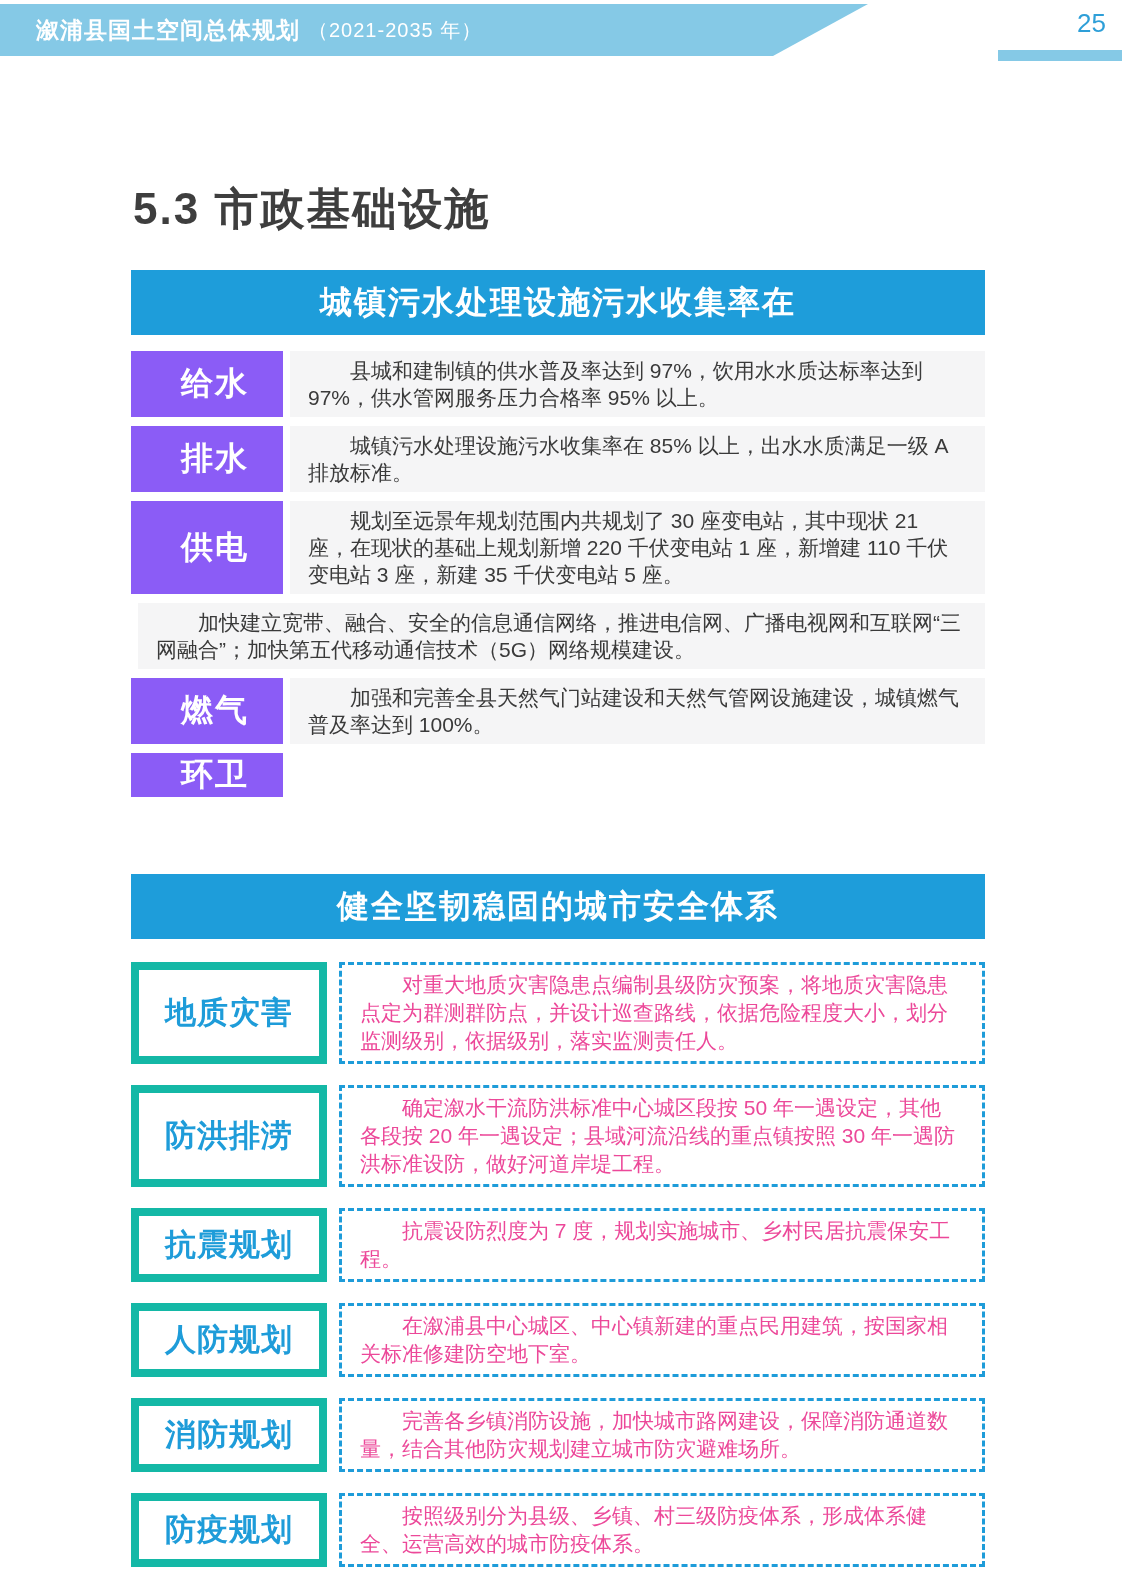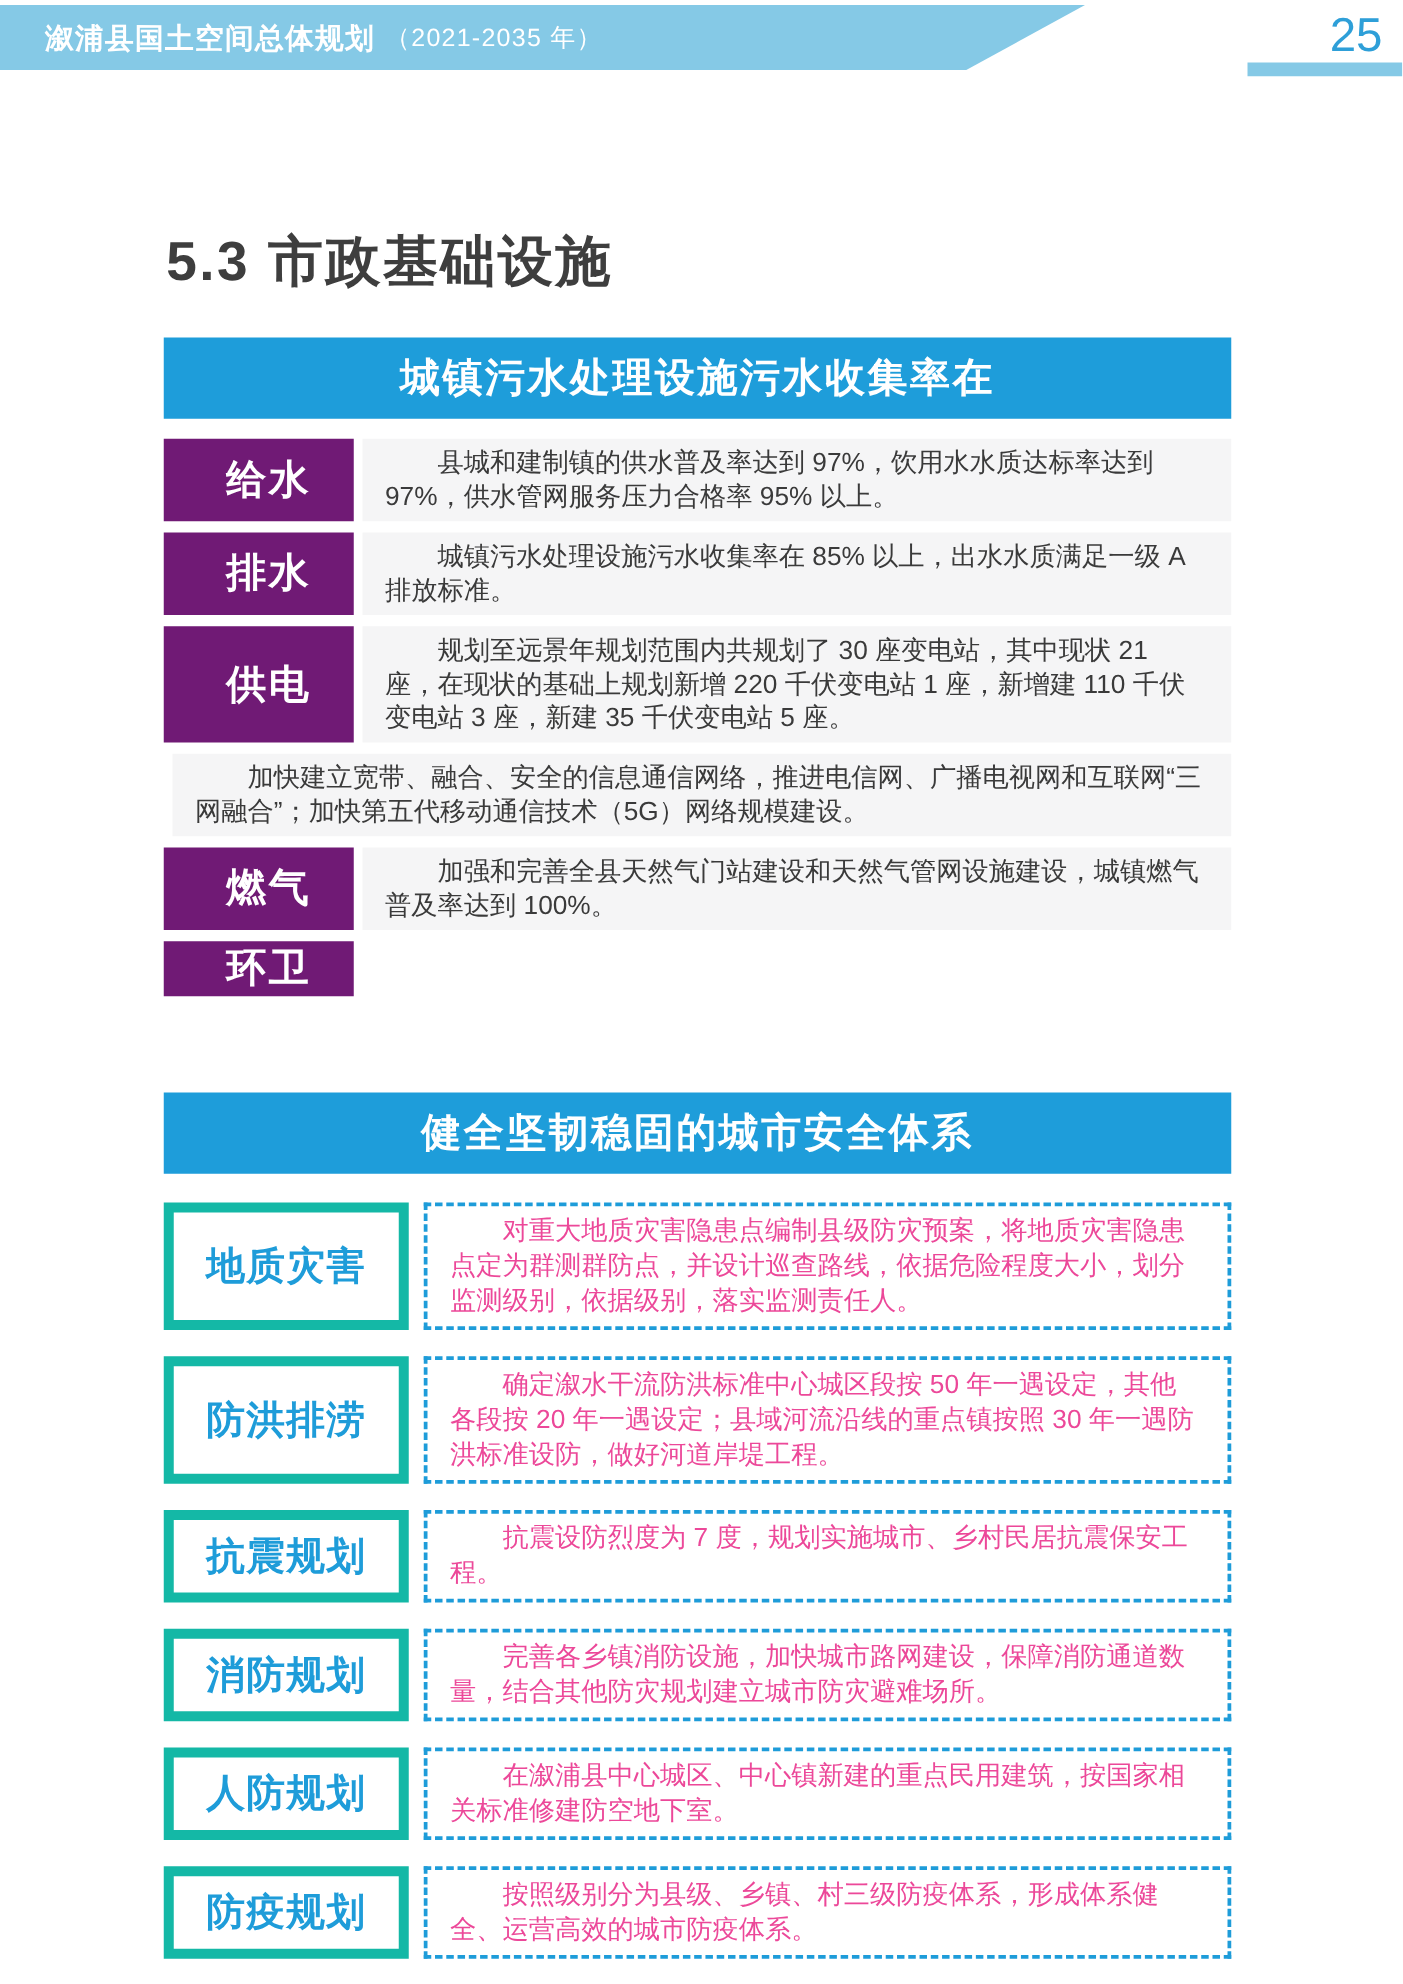--- a/index.html
+++ b/index.html
@@ -14,21 +14,21 @@
   .banner {
     position:absolute; top:4px; left:0; width:868px; height:52px;
     background:#85c9e6;
     clip-path:polygon(0 0, 100% 0, calc(100% - 95px) 100%, 0 100%);
     display:flex; align-items:center; padding-left:36px; color:#ffffff;
   }
   .banner .doc-title { font-size:23px; font-weight:bold; letter-spacing:1px; }
   .banner .doc-period { font-size:20px; font-weight:normal; margin-left:8px; letter-spacing:1px; }
 
   .page-number {
-    position:absolute; top:8px; right:16px; font-size:38px; color:#2e9fd8;margin-left:27px;
+    position:absolute; top:8px; right:16px; font-size:26px; color:#2e9fd8;margin-left:27px;
   }
   .page-number-bar {
     position:absolute; top:50px; right:0; width:124px; height:11px; background:#85c9e6;
   }
 
   
   .content { position:absolute; left:131px; top:0; width:854px; }
 
   h1.sec-title {
     margin-top:180px; margin-left:2px;
@@ -40,21 +40,21 @@
     display:flex; align-items:center; justify-content:center;
     font-size:32px; font-weight:bold; letter-spacing:2px;
   }
   .block-header.first { margin-top:31px; }
   .block-header.second { margin-top:77px; }
 
   
   .infra-rows { margin-top:16px; }
   .infra-row { display:flex; align-items:stretch; margin-bottom:9px; }
   .infra-label {
-    flex:0 0 152px; background:#701a75; color:#ffffff;
+    flex:0 0 152px; background:#8b5cf6; color:#ffffff;
     display:flex; align-items:center; justify-content:center;
     font-size:32px; font-weight:bold; letter-spacing:2px;padding-left:16px;
   }
   .infra-text {
     flex:1; margin-left:7px; background:#f5f5f6; color:#3a3a3a;
     font-size:21px; line-height:27px; padding:6px 22px 6px 18px;
     display:flex; align-items:center; min-height:54px;
   }
   .infra-text p { text-indent:2em; }
 
@@ -143,29 +143,29 @@
             <p>确定溆水干流防洪标准中心城区段按 50 年一遇设定，其他各段按 20 年一遇设定；县域河流沿线的重点镇按照 30 年一遇防洪标准设防，做好河道岸堤工程。</p>
           </div>
       </div>
       <div class="safety-row">
         <div class="safety-label">抗震规划</div>
         <div class="safety-text">
             <p>抗震设防烈度为 7 度，规划实施城市、乡村民居抗震保安工程。</p>
           </div>
       </div>
       <div class="safety-row">
+        <div class="safety-label">人防规划</div>
+        <div class="safety-text">
+            <p>在溆浦县中心城区、中心镇新建的重点民用建筑，按国家相关标准修建防空地下室。</p>
+          </div>
+      </div>
+      <div class="safety-row">
         <div class="safety-label">消防规划</div>
         <div class="safety-text">
             <p>完善各乡镇消防设施，加快城市路网建设，保障消防通道数量，结合其他防灾规划建立城市防灾避难场所。</p>
-          </div>
-      </div>
-      <div class="safety-row">
-        <div class="safety-label">人防规划</div>
-        <div class="safety-text">
-            <p>在溆浦县中心城区、中心镇新建的重点民用建筑，按国家相关标准修建防空地下室。</p>
           </div>
       </div>
       <div class="safety-row">
         <div class="safety-label">防疫规划</div>
         <div class="safety-text">
             <p>按照级别分为县级、乡镇、村三级防疫体系，形成体系健全、运营高效的城市防疫体系。</p>
           </div>
       </div>
     </div>
 

